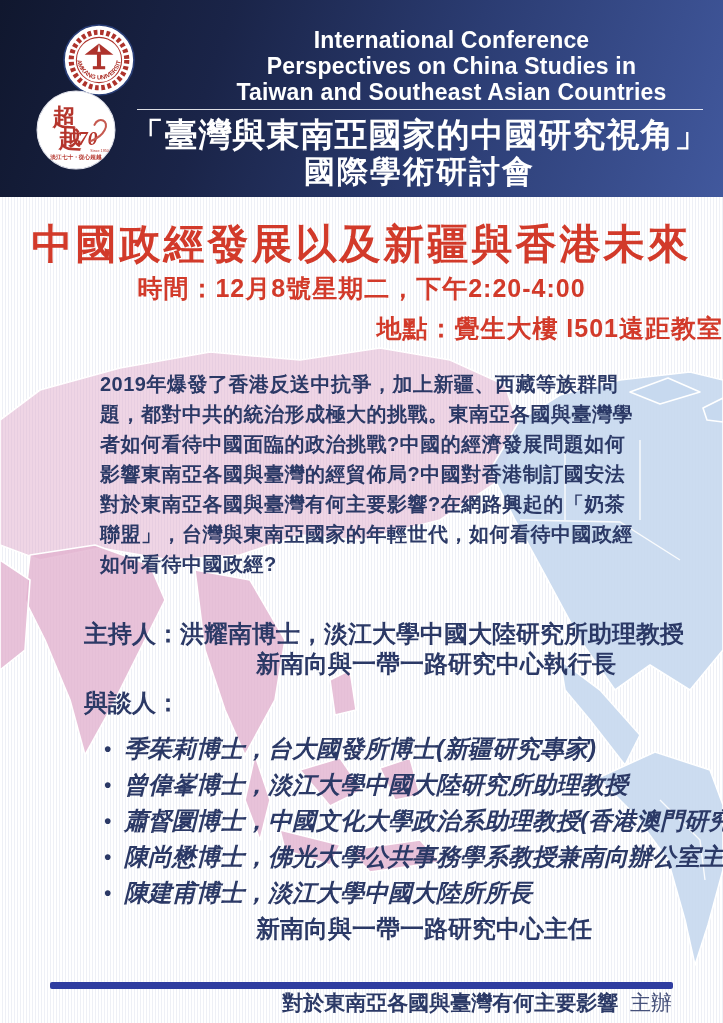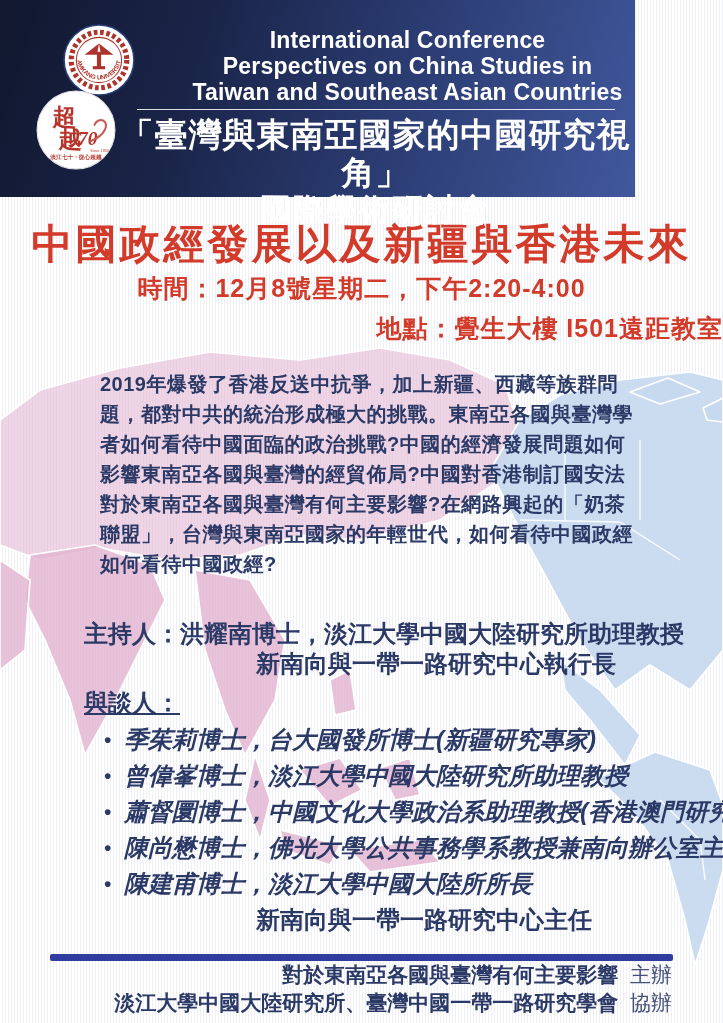--- a/index.html
+++ b/index.html
@@ -10,21 +10,21 @@
     overflow:hidden;
     font-family:"Liberation Sans","DejaVu Sans",sans-serif;
     background:
       repeating-linear-gradient(to right,#ffffff 0px,#ffffff 2px,#eef0f6 2px,#eef0f6 3px);
   }
   
   .map-bg{position:absolute;inset:0;z-index:0;}
   
   .header{
     position:relative;z-index:2;
-    width:635px;height:197px;
+    width:723px;height:197px;
     background:linear-gradient(108deg,#10172e 0%,#1a2448 30%,#2b3c72 62%,#41589d 100%);
   }
   .en-block{
     padding-top:27px;margin-left:185px;margin-right:5px;
     text-align:center;color:#ffffff;font-weight:bold;
     font-size:23px;line-height:26px;letter-spacing:0.2px;
   }
   .header-divider{
     position:absolute;top:109px;left:137px;right:20px;height:1px;
     background:rgba(255,255,255,0.85);
@@ -47,21 +47,21 @@
   .event-time{text-align:center;color:#d23a2a;font-weight:bold;font-size:25px;letter-spacing:1px;}
   .event-loc{margin-top:7px;text-align:right;color:#d23a2a;font-weight:bold;font-size:25px;letter-spacing:1px;}
   .desc-block{margin:24px 0 0 100px;}
   .desc-line{
     white-space:nowrap;color:#2b3966;font-weight:bold;
     font-size:20px;line-height:30px;letter-spacing:0.5px;
   }
   .mod-block{margin:40px 0 0 84px;color:#2b3966;font-weight:bold;font-size:24px;}
   .mod-line1{white-space:nowrap;line-height:30px;}
   .mod-line2{white-space:nowrap;line-height:30px;margin-left:172px;}
-  .panel-label{margin:8px 0 3px 0;line-height:32px;text-decoration:underline;}
+  .panel-label{margin:8px 0 12px 0;line-height:32px;}
   .panel-list{margin-left:20px;font-style:italic;}
   .p-item{white-space:nowrap;line-height:36px;}
   .p-item .bullet{display:inline-block;width:20px;font-size:20px;vertical-align:1px;}
   .p-last-line{white-space:nowrap;line-height:36px;margin-left:172px;}
   
   .footer{position:absolute;left:0;right:0;bottom:6px;z-index:1;}
   .footer-bar{height:7px;margin:0 50px;background:#2f3da0;border-radius:2px;}
   .footer-line{
     text-align:right;padding-right:51px;color:#2b3966;
     font-weight:bold;font-size:21px;line-height:28px;white-space:nowrap;
@@ -176,19 +176,15 @@
       <div class="p-last-line">新南向與一帶一路研究中心主任</div>
     </div>
   </div>
 
   <div class="footer">
     <div class="footer-bar"></div>
     <div class="footer-line">
       <span>對於東南亞各國與臺灣有何主要影響</span>
       <span class="role">主辦</span>
     </div>
-    <div class="footer-line">
-      <span>淡江大學中國大陸研究所、臺灣中國一帶一路研究學會</span>
-      <span class="role">協辦</span>
-    </div>
   </div>
 
 </div>
 
 </body></html>

